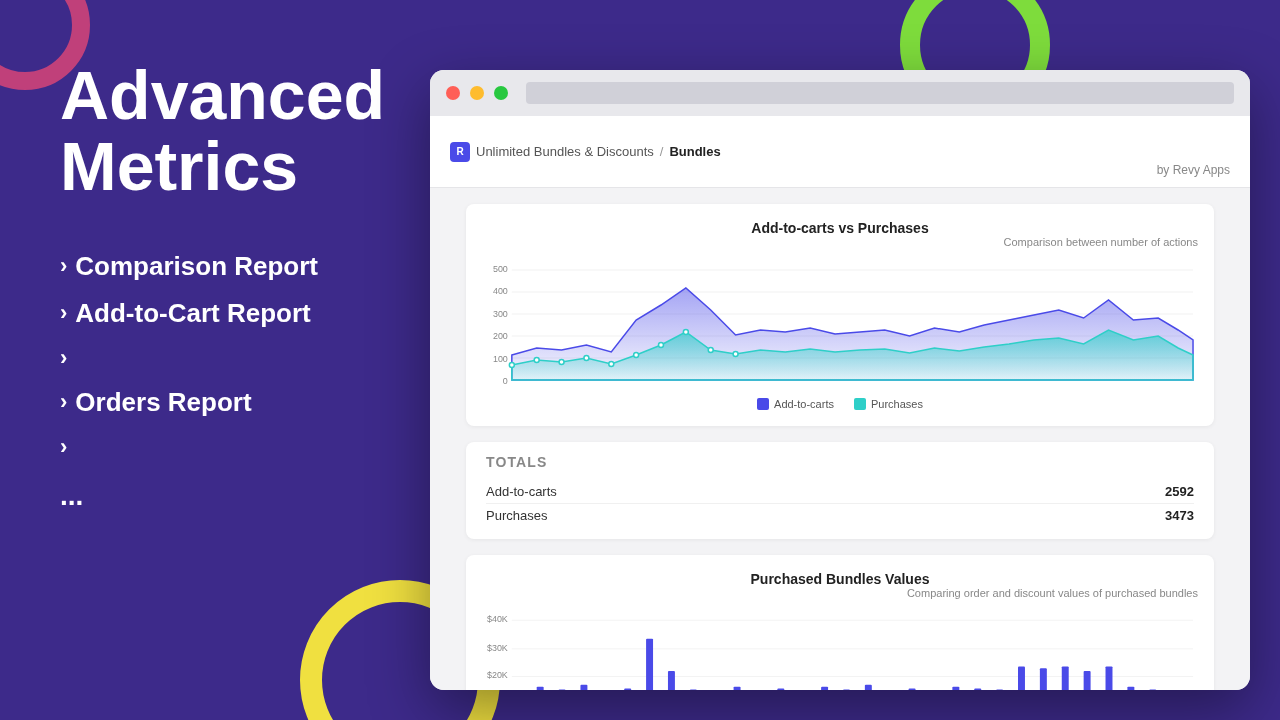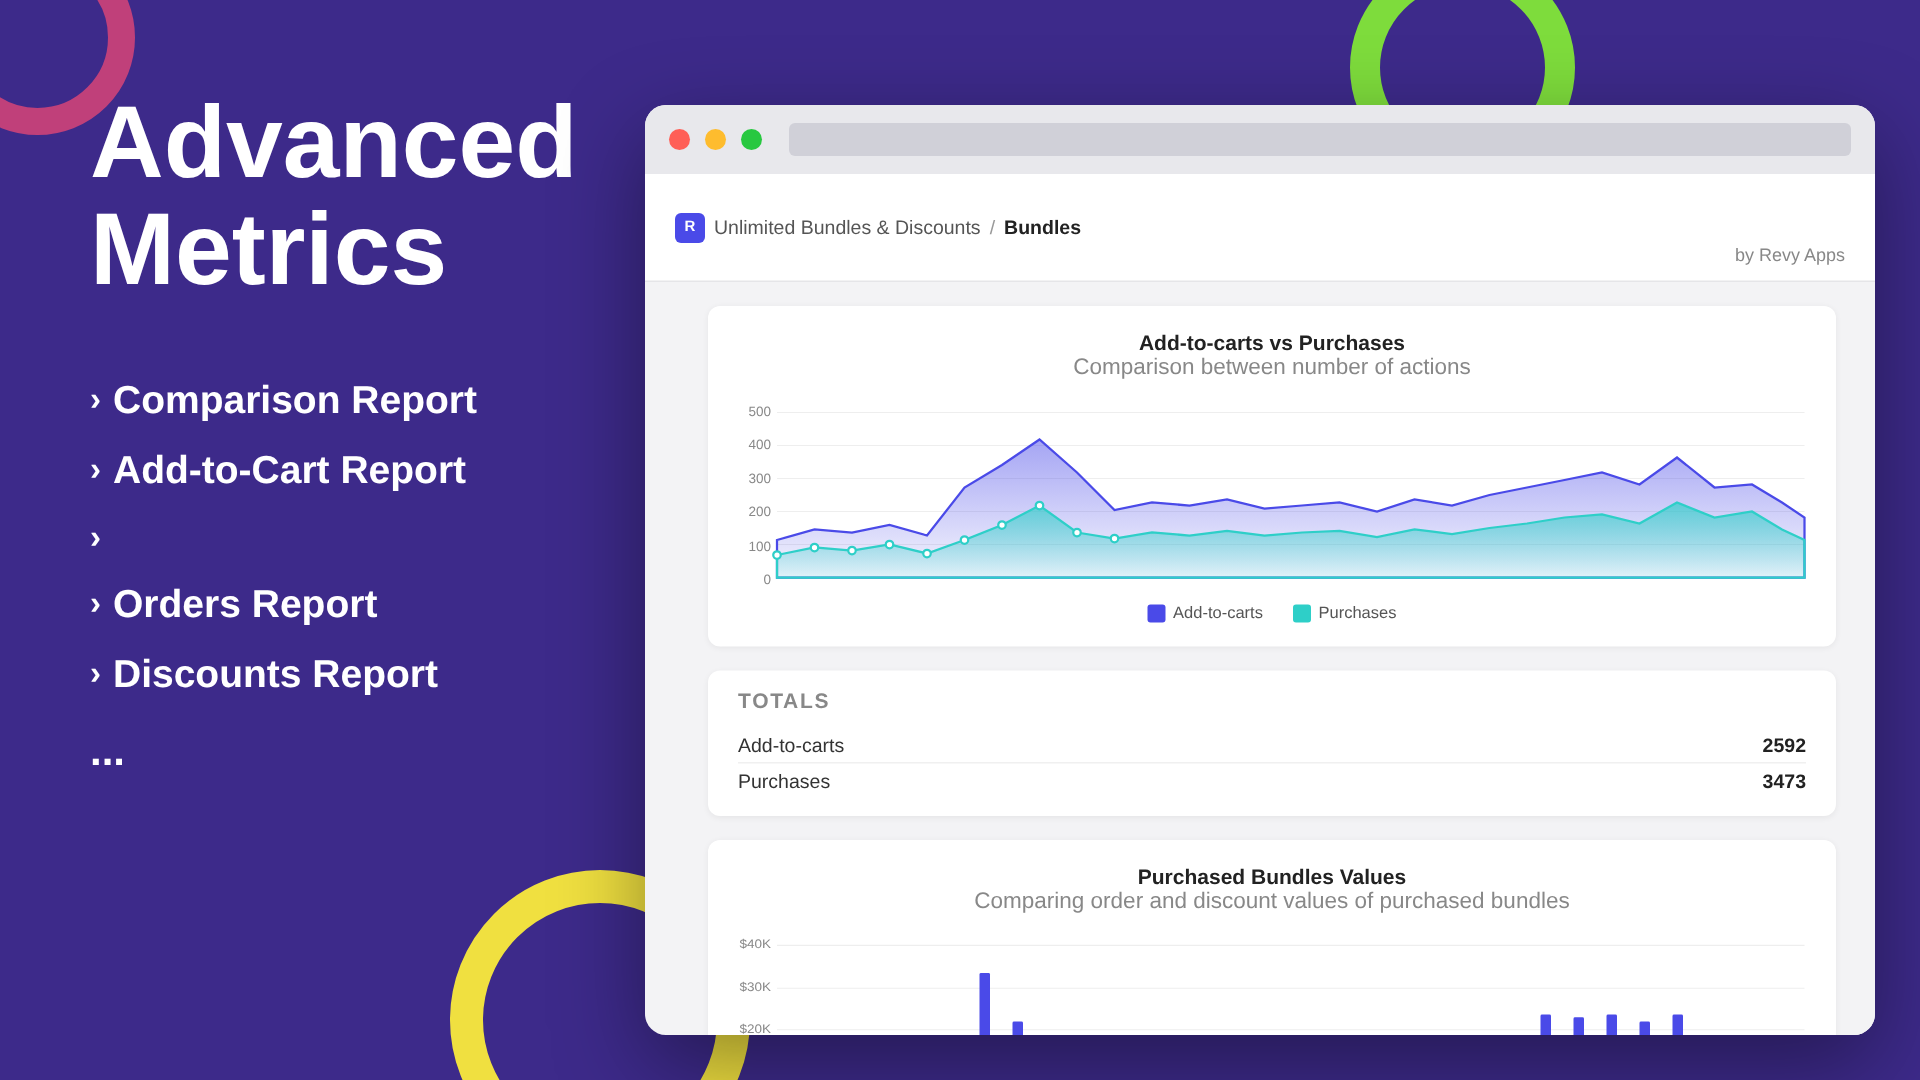--- a/index.html
+++ b/index.html
@@ -132,42 +132,41 @@
       color: white; font-size: 10px; font-weight: bold;
     }
     .breadcrumb-sep { color: #999; }
     .breadcrumb-active { font-weight: 700; color: #222; }
     .by-revy { font-size: 12px; color: #888; margin-top: 37px; }
 
     
     .app-content {
       height: calc(100% - 90px);
       overflow-y: auto;
-      padding: 16px 26px;
+      padding: 16px 36px;
       background: #f3f3f5;
-      margin-left: 16px;
     }
 
     
     .chart-card {
       background: #ffffff;
       border-radius: 8px;
       padding: 16px;
       margin-bottom: 16px;
       box-shadow: 0 1px 4px rgba(0,0,0,0.06);
     }
     .chart-title {
       text-align: center;
       font-size: 14px;
       font-weight: 600;
       color: #222;
     }
     .chart-subtitle {
-      text-align: center;
-      font-size: 15px;
+      text-align: right;
+      font-size: 11px;
       color: #888;
       margin-bottom: 12px;
     }
 
     
     .line-chart-area {
       position: relative;
       height: 130px;
       margin-bottom: 8px;
     }
@@ -255,21 +254,20 @@
   </div>
   <div class="menu-item">
     <span class="chevron">›</span>
   </div>
   <div class="menu-item">
     <span class="chevron">›</span>
     <span>Orders Report</span>
   </div>
   <div class="menu-item">
     <span class="chevron">›</span>
-    <span>Discounts Report</span>
   </div>
   <div class="menu-ellipsis">...</div>
 </div>
 
 <div class="browser-window">
 
   <div class="browser-chrome">
     <div class="browser-dot dot-red"></div>
     <div class="browser-dot dot-yellow"></div>
     <div class="browser-dot dot-green"></div>

